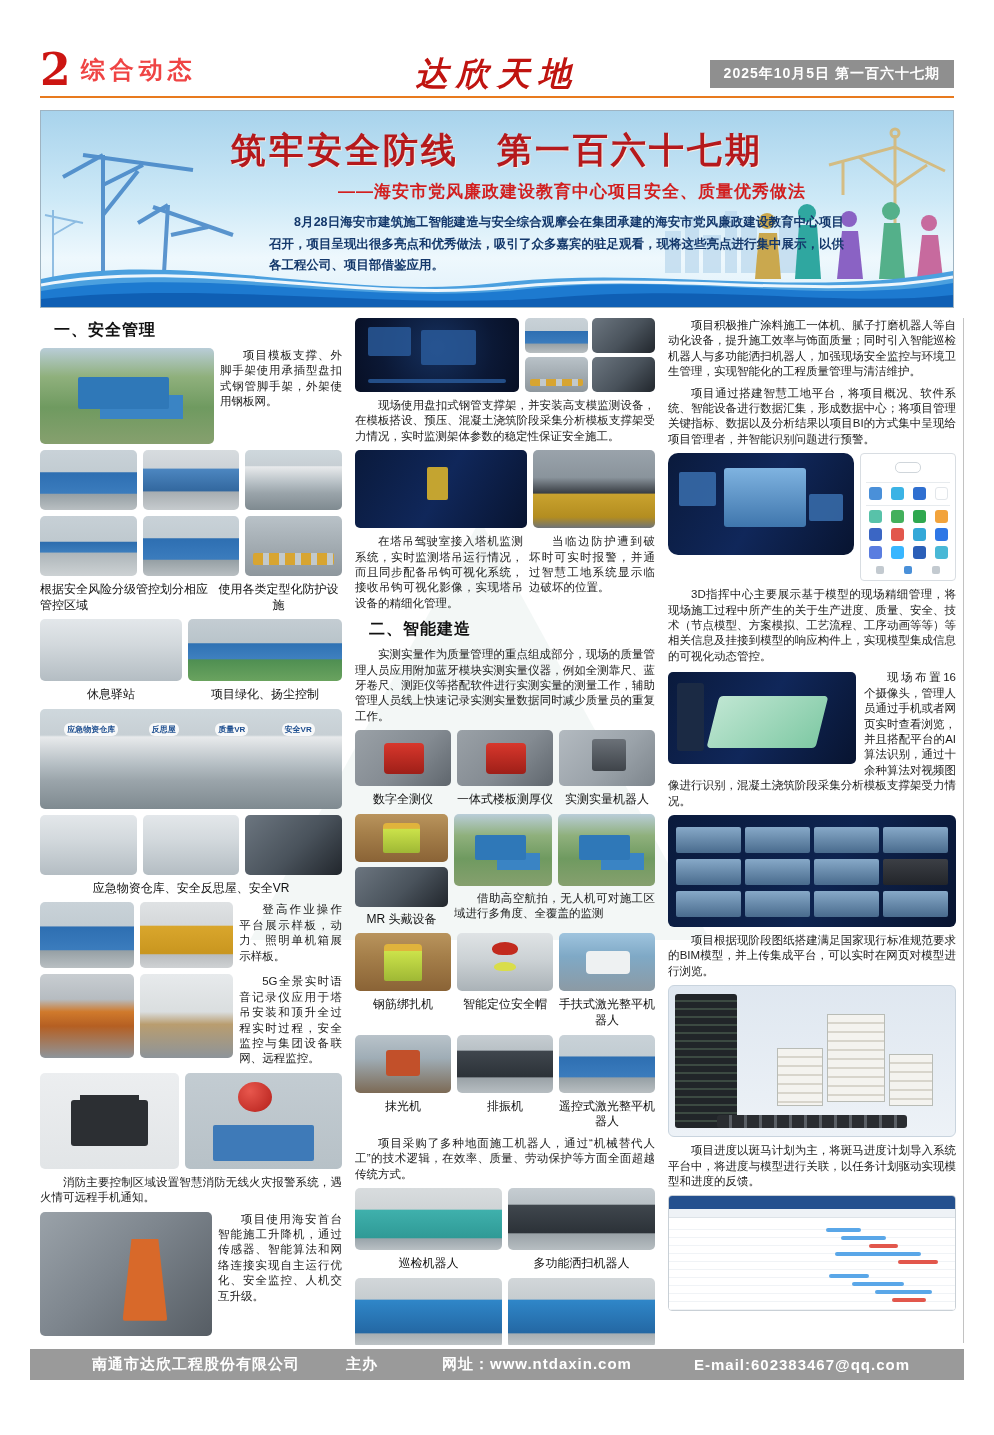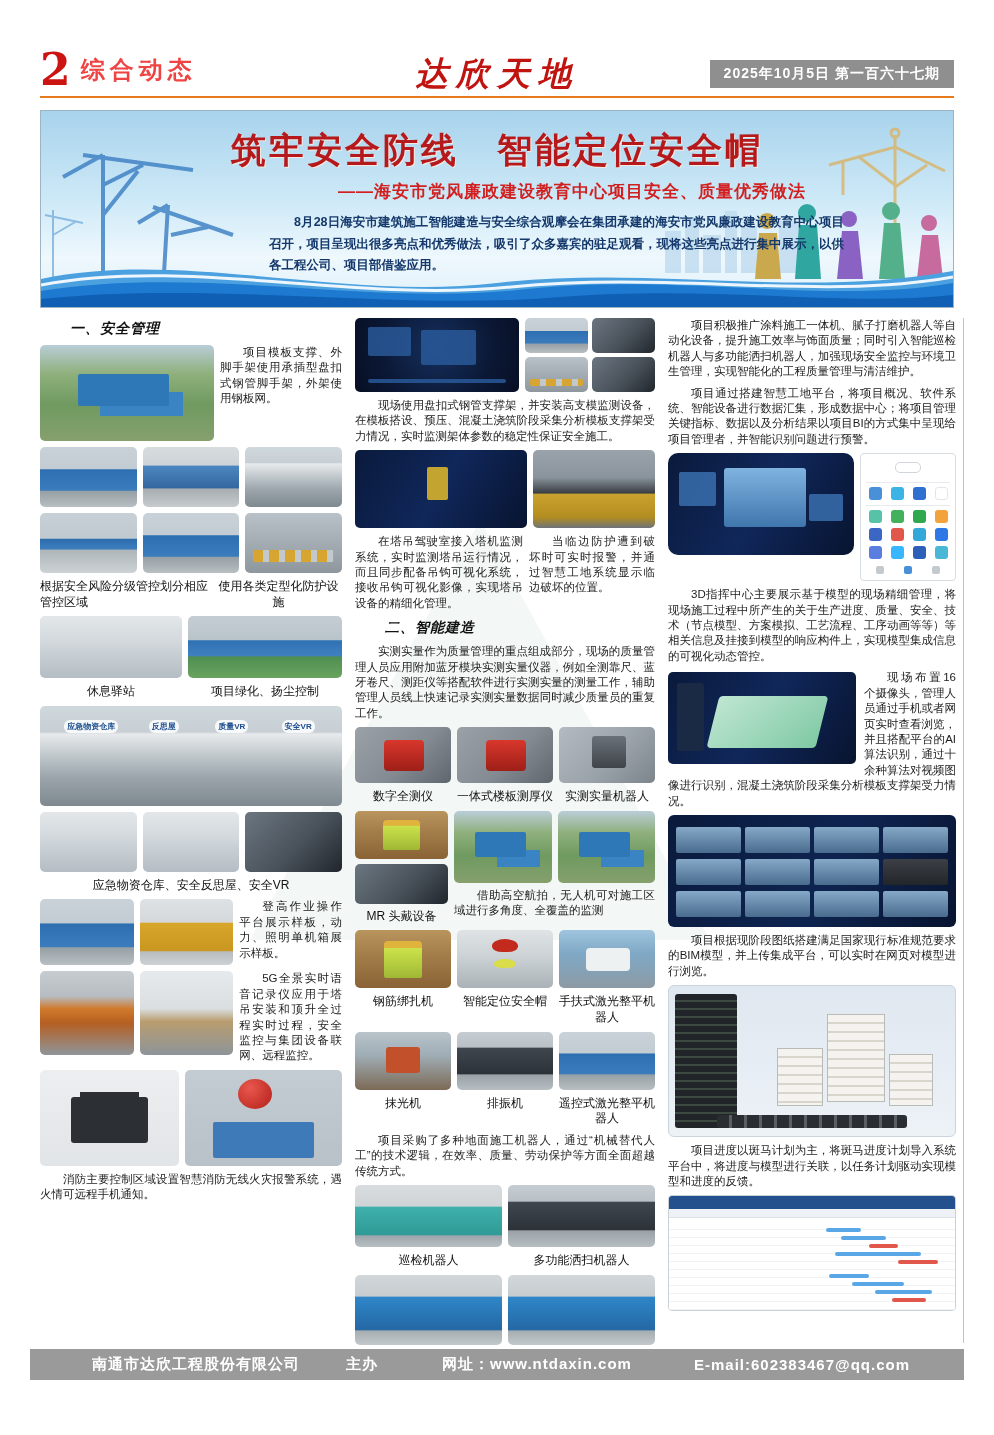--- a/index.html
+++ b/index.html
@@ -50,21 +50,21 @@
     font-size:12.5px; line-height:1.72; color:#14386b;
     text-align:justify; text-indent:2em; font-weight:bold;
   }
   
   .content { position:absolute; top:318px; left:40px; right:38px; bottom:90px; display:flex; gap:13px; overflow:hidden; }
   .vrule { position:absolute; top:318px; bottom:92px; right:30px; width:1px; background:#c2c2c2; }
   .col { display:flex; flex-direction:column; gap:6px; overflow:hidden; }
   .col-l { width:302px; }
   .col-m { width:300px; }
   .col-r { flex:1; }
-  .h2 { font-size:14px; font-weight:bold; color:#111; margin:2px 0 1px 30px; letter-spacing:1px;font-style:italic; }
+  .h2 { font-size:16px; font-weight:bold; color:#111; margin:2px 0 1px 14px; letter-spacing:1px; }
   .p { font-size:11.5px; line-height:1.34; text-align:justify; text-indent:2em; color:#1c1c1c; }
   .cap { font-size:12px; line-height:1.3; text-align:center; color:#111; }
   .row { display:flex; gap:6px; }
   .vcol { display:flex; flex-direction:column; gap:5px; }
   .grow { flex:1; }
   
   .ph { border-radius:5px; flex-shrink:0; position:relative; overflow:hidden; }
   .ph-aerial   { background:linear-gradient(180deg,#b9cdd8 0%,#8fb07c 30%,#6f9a60 62%,#86a06e 100%); }
   .ph-aerial:after { content:""; position:absolute; left:22%; top:30%; width:52%; height:34%; background:#2f78b8; box-shadow:18px 14px 0 -4px #3a84c4; border-radius:2px; }
   .ph-bluewall { background:linear-gradient(180deg,#c9d2d8 0%,#c2ccd2 36%,#2e6fb2 38%,#3b7cbd 72%,#96a0a5 74%,#b9bfc2 100%); }
@@ -207,21 +207,21 @@
         <circle cx="184" cy="28" r="8" fill="#c76a9e"></circle>
           <path d="M172 84 L177 40 L193 40 L198 84 Z" fill="#c76a9e"></path>
       </g>
     </svg>
     <svg class="waves" height="74" viewBox="0 0 912 74" preserveAspectRatio="none">
       <path d="M0 44 C140 14 300 66 456 48 C610 30 760 64 912 36 L912 74 L0 74 Z" fill="#4ba0df"></path>
       <path d="M0 56 C160 30 330 72 486 54 C640 38 790 70 912 48 L912 74 L0 74 Z" fill="#1d7ad0"></path>
       <path d="M0 64 C180 46 360 76 520 62 C680 50 800 72 912 60 L912 74 L0 74 Z" fill="#0f5fb4"></path>
       <path d="M0 50 C150 22 310 68 470 52 C630 36 780 66 912 42" stroke="#ffffff" stroke-width="3" fill="none" opacity=".9"></path>
     </svg>
-    <h1 class="banner-title">筑牢安全防线　智能定位安全帽</h1>
+    <h1 class="banner-title">筑牢安全防线　第一百六十七期</h1>
     <h2 class="banner-sub">——海安市党风廉政建设教育中心项目安全、质量优秀做法</h2>
     <p class="banner-intro">8月28日海安市建筑施工智能建造与安全综合观摩会在集团承建的海安市党风廉政建设教育中心项目召开，项目呈现出很多亮点和优秀做法，吸引了众多嘉宾的驻足观看，现将这些亮点进行集中展示，以供各工程公司、项目部借鉴应用。</p>
   </section>
 
   <div class="watermark"></div>
 
   <main class="content">
 
     <div class="col col-l">
       <div class="h2">一、安全管理</div>
@@ -271,20 +271,24 @@
       <div class="row">
         <div class="ph ph-crane-man" style="width:31%;height:84px"></div>
         <div class="ph ph-meeting" style="width:31%;height:84px"></div>
         <p class="p grow">5G全景实时语音记录仪应用于塔吊安装和顶升全过程实时过程，安全监控与集团设备联网、远程监控。</p>
       </div>
       <div class="row">
         <div class="ph ph-panel" style="width:46%;height:96px"></div>
         <div class="ph ph-fireball grow" style="height:96px"></div>
       </div>
       <p class="p">消防主要控制区域设置智慧消防无线火灾报警系统，遇火情可远程手机通知。</p>
+      <div class="row">
+        <div class="ph ph-lift" style="width:172px;height:124px"></div>
+        <p class="p grow">项目使用海安首台智能施工升降机，通过传感器、智能算法和网络连接实现自主运行优化、安全监控、人机交互升级。</p>
+      </div>
     </div>
 
     <div class="col col-m">
       <div class="row">
         <div class="ph ph-dark" style="width:164px;height:74px">
           <span class="scr scr-a"></span>
           <span class="scr scr-b"></span>
           <span class="scr scr-line"></span>
         </div>
         <div class="grow vcol" style="gap:4px">

